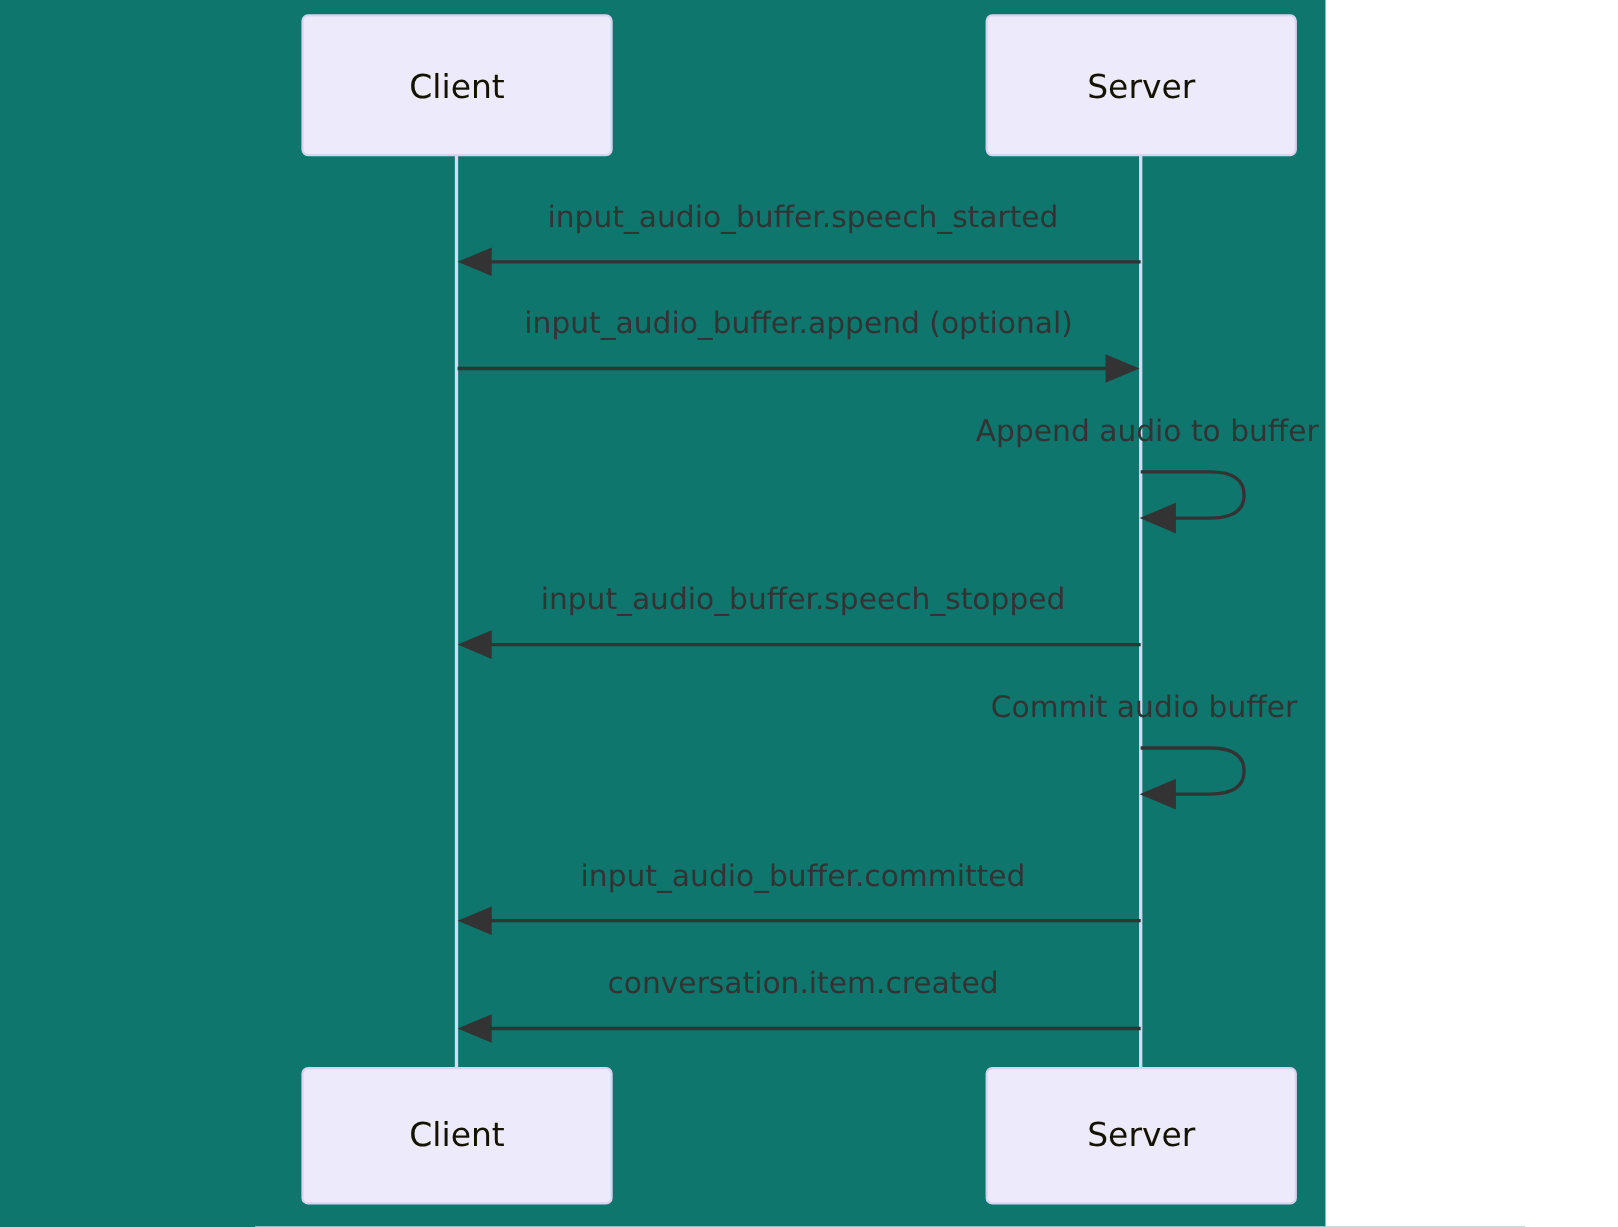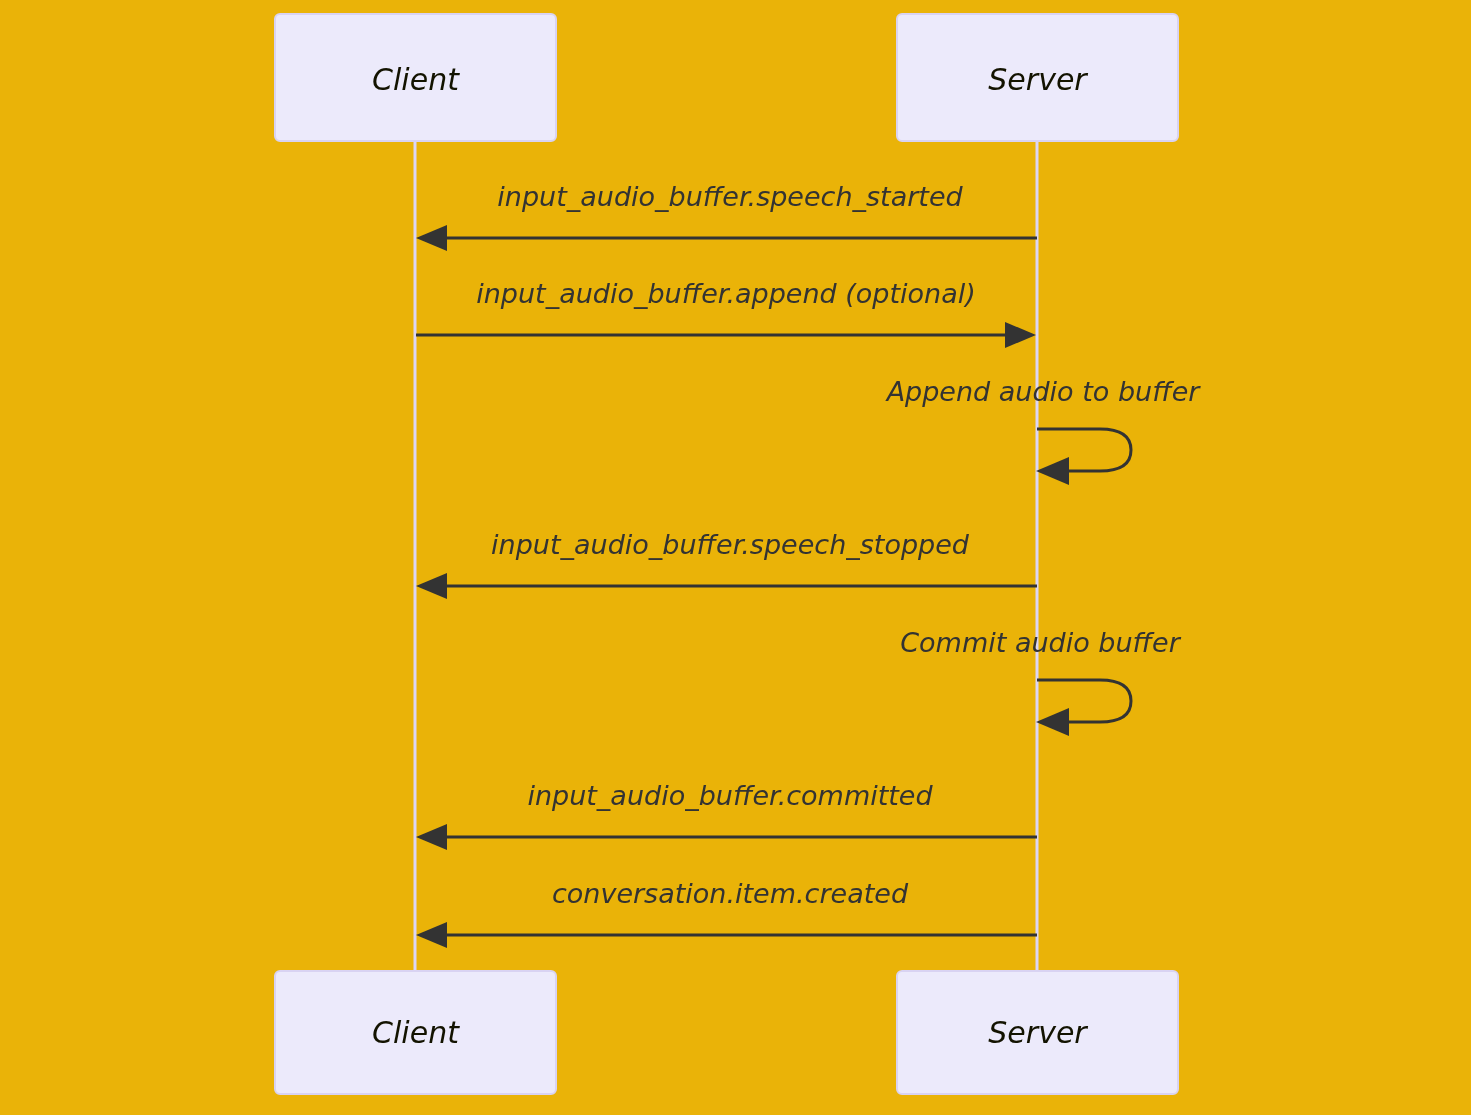--- a/index.html
+++ b/index.html
@@ -6,25 +6,24 @@
   html, body {
     margin: 0;
     padding: 0;
     background: #ffffff;
   }
   body {
     font-family: "DejaVu Sans", "Liberation Sans", sans-serif;
   }
   #diagram-root {
     position: relative;
-    width: 1471px;
+    width: 1205px;
     height: 1115px;
-    background: #eab308;
+    background: #0f766e;
     overflow: hidden;
-    font-style: italic;
   }
   #diagram-svg {
     position: absolute;
     left: 0;
     top: 0;
     width: 1471px;
     height: 1115px;
     display: block;
   }
   .actor-box-rect {

